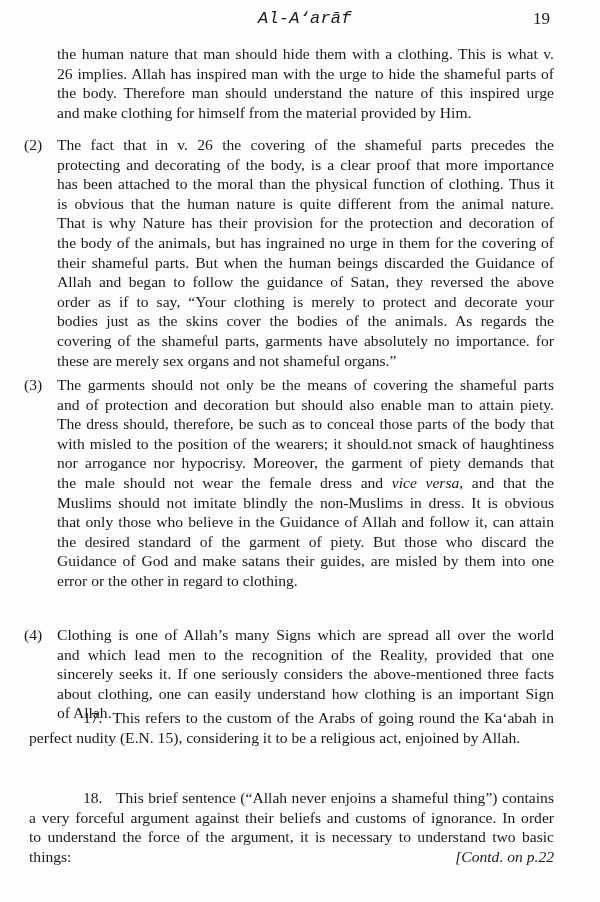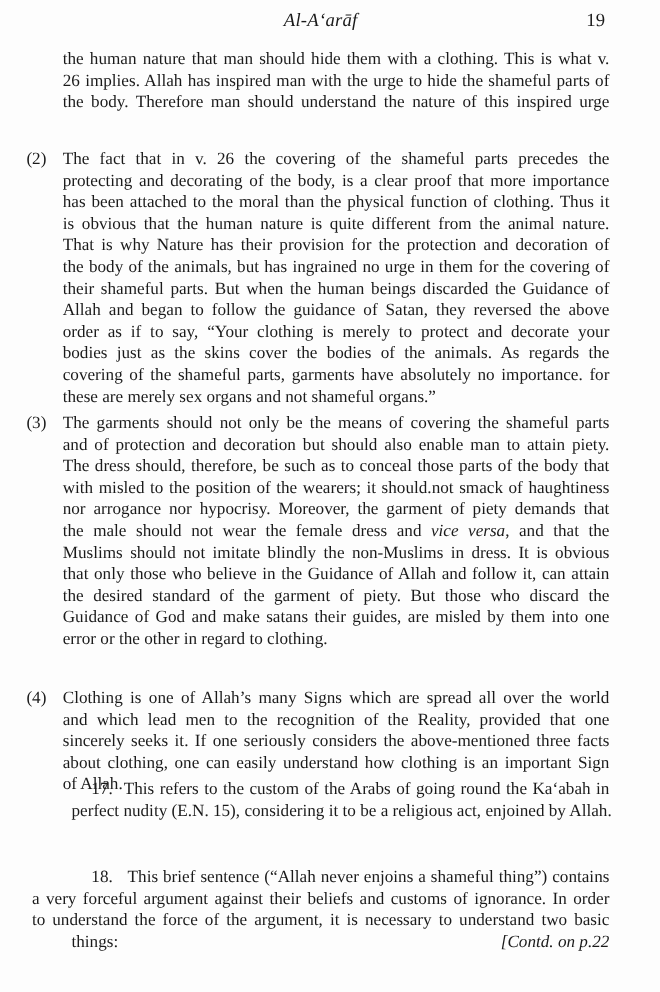--- a/index.html
+++ b/index.html
@@ -7,21 +7,21 @@
       width: 600px; height: 902px; position: relative; overflow: hidden;
       font-family: "Liberation Serif", "DejaVu Serif", serif;
       color: #1a1a1a;
       background: #fdfdfd;
     }
     .running-head {
       position: absolute; top: 9px; left: 0; width: 600px; height: 22px;
     }
     .running-title {
       position: absolute; left: 258px; top: 0;
-      font-style: italic; font-size: 17px; letter-spacing: 0.2px;
+      font-style: italic; font-size: 17px; letter-spacing: 0.2px; font-family: Liberation Mono, monospace;
     }
     .page-number {
       position: absolute; left: 533px; top: 0; font-size: 17px; font-weight: normal;
     }
     .body-text {
       position: absolute; left: 0; top: 0; width: 600px;
       font-size: 15.6px; line-height: 19.6px;
     }
     .para {
       position: absolute; left: 57px; width: 497px;
@@ -30,38 +30,39 @@
     .para .line { display: block; text-align: justify; text-align-last: justify; white-space: nowrap; }
     .para .line.last { text-align-last: left; }
     .marker {
       position: absolute; left: -33px; top: 0;
     }
     .fn {
       position: absolute; left: 29px; width: 525px;
     }
     .fn .line { display: block; text-align: justify; text-align-last: justify; white-space: nowrap; }
     .fn .line.first { padding-left: 54px; }
-    .fn .line.last { text-align-last: left; margin-left: 36px; }
+    .fn .line.last { text-align-last: left; }
     .contd { position: absolute; right: 0; top: 0; font-style: italic; }
     i.it { font-style: italic; }
   </style>
 </head>
 <body>
 
 <div class="running-head">
   <span class="running-title">Al-A‘arāf</span>
   <span class="page-number">19</span>
 </div>
 
 <div class="body-text">
 
   <div class="para" style="top:44px;">
     <span class="line">the human nature that man should hide them with a clothing. This is what v.</span>
     <span class="line">26 implies. Allah has inspired man with the urge to hide the shameful parts of</span>
     <span class="line">the body. Therefore man should understand the nature of this inspired urge</span>
+    <span class="line last">and make clothing for himself from the material provided by Him.</span>
   </div>
 
   <div class="para" style="top:135px;">
     <span class="marker">(2)</span>
     <span class="line">The fact that in v. 26 the covering of the shameful parts precedes the</span>
     <span class="line">protecting and decorating of the body, is a clear proof that more importance</span>
     <span class="line">has been attached to the moral than the physical function of clothing. Thus it</span>
     <span class="line">is obvious that the human nature is quite different from the animal nature.</span>
     <span class="line">That is why Nature has their provision for the protection and decoration of</span>
     <span class="line">the body of the animals, but has ingrained no urge in them for the covering of</span>

